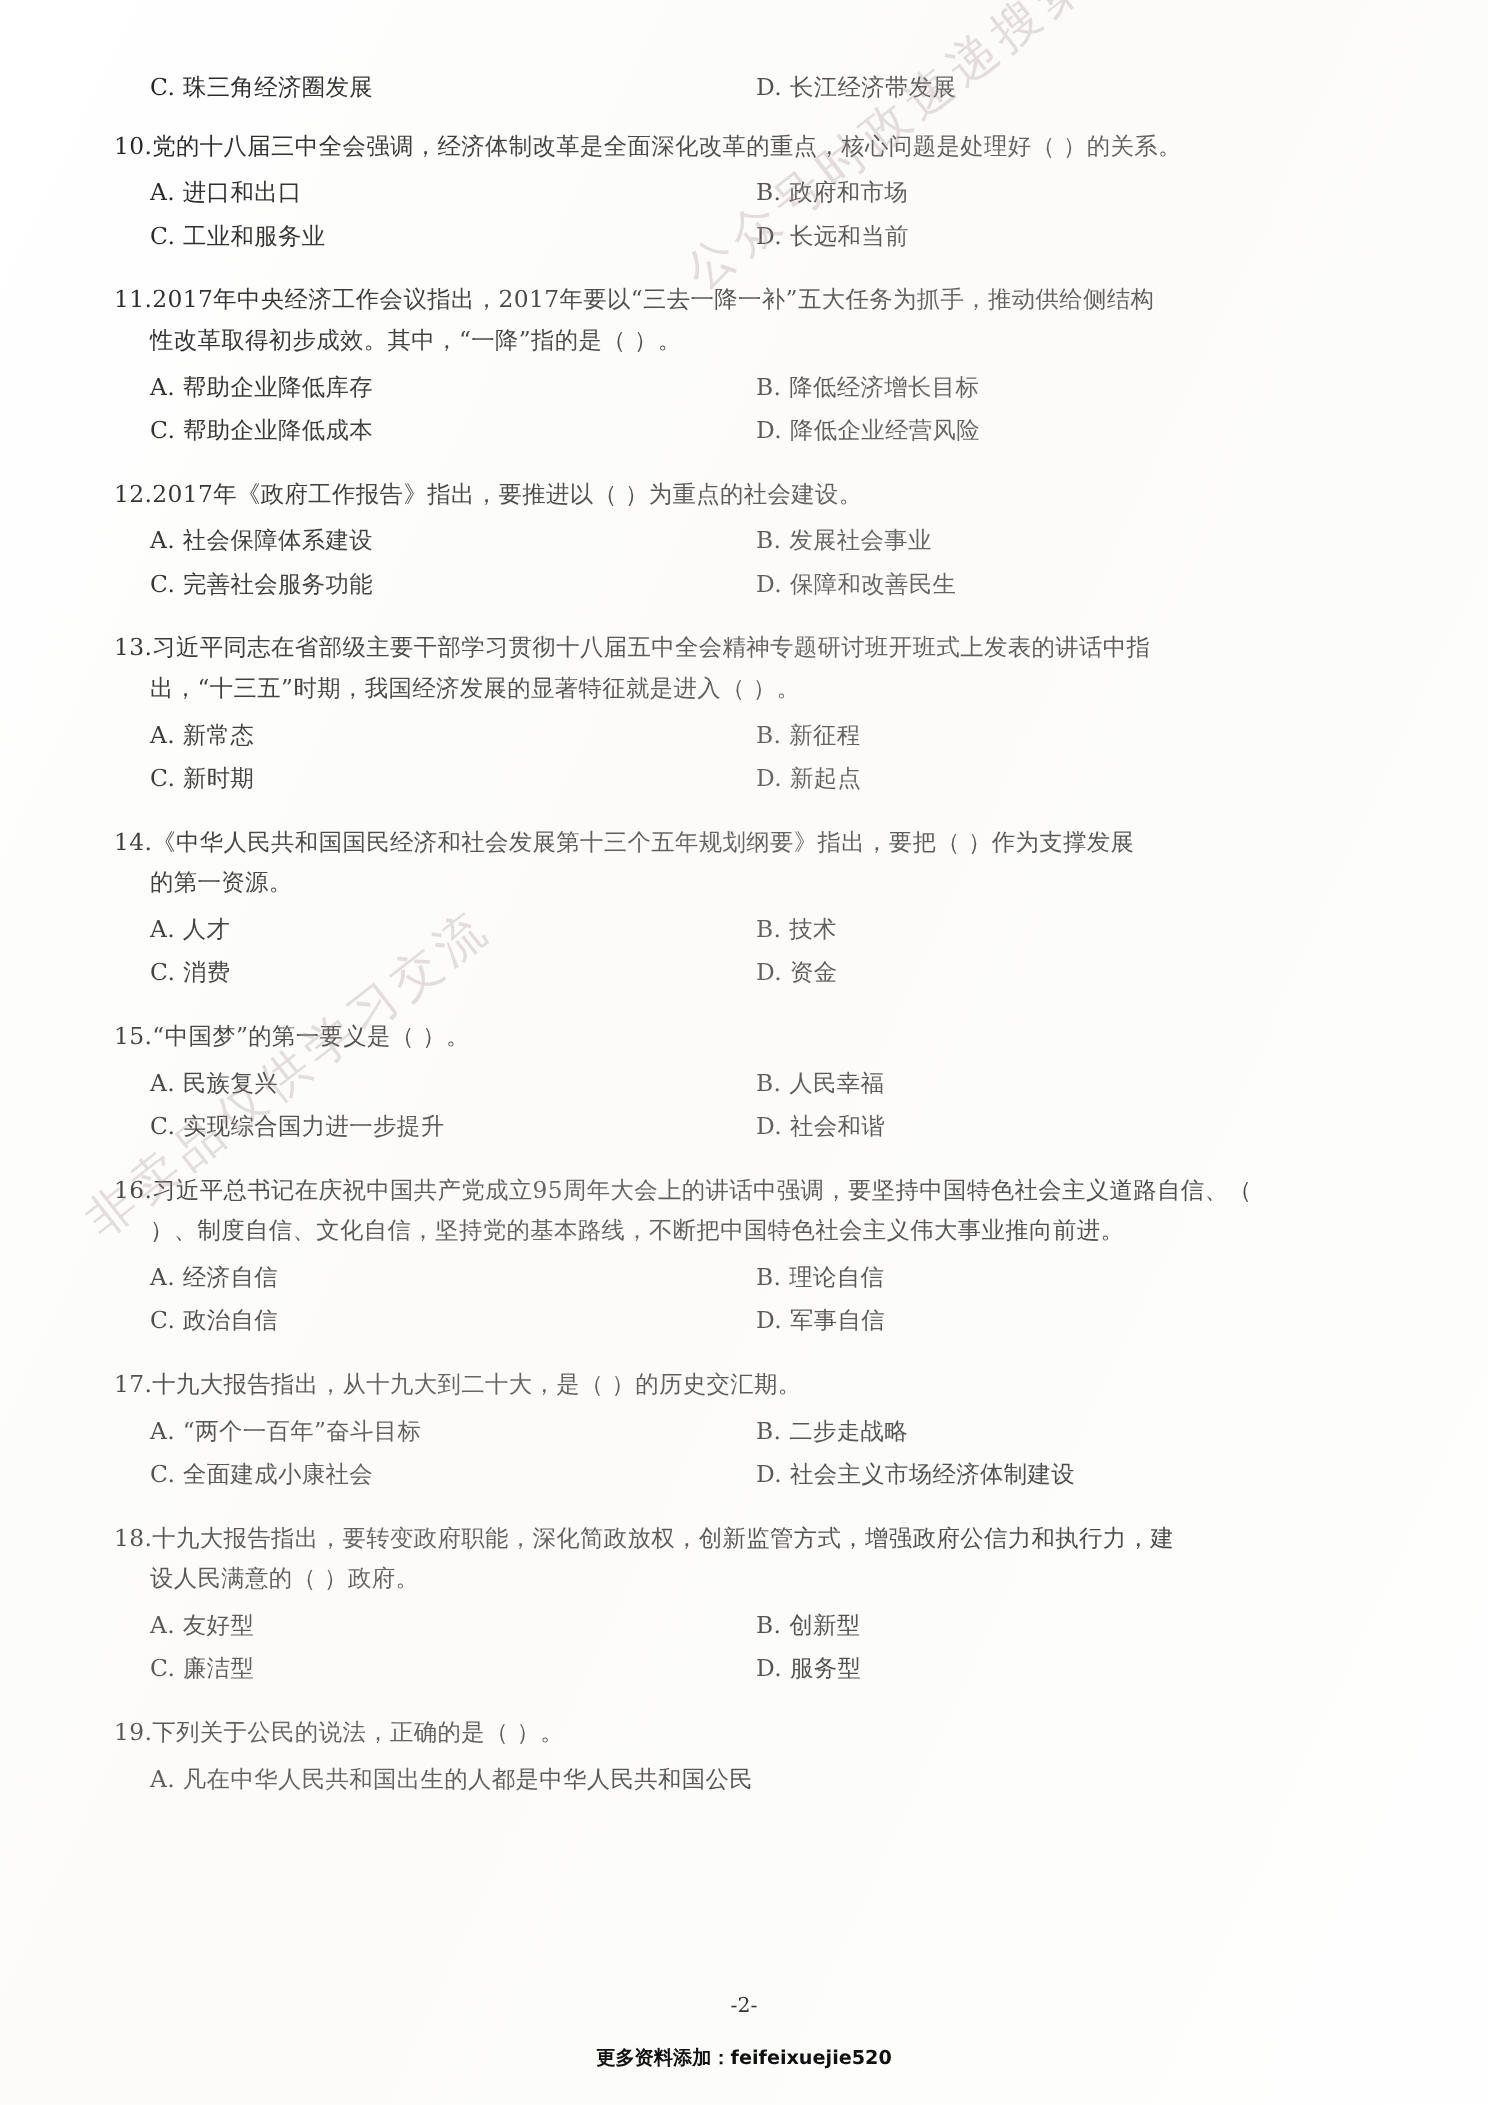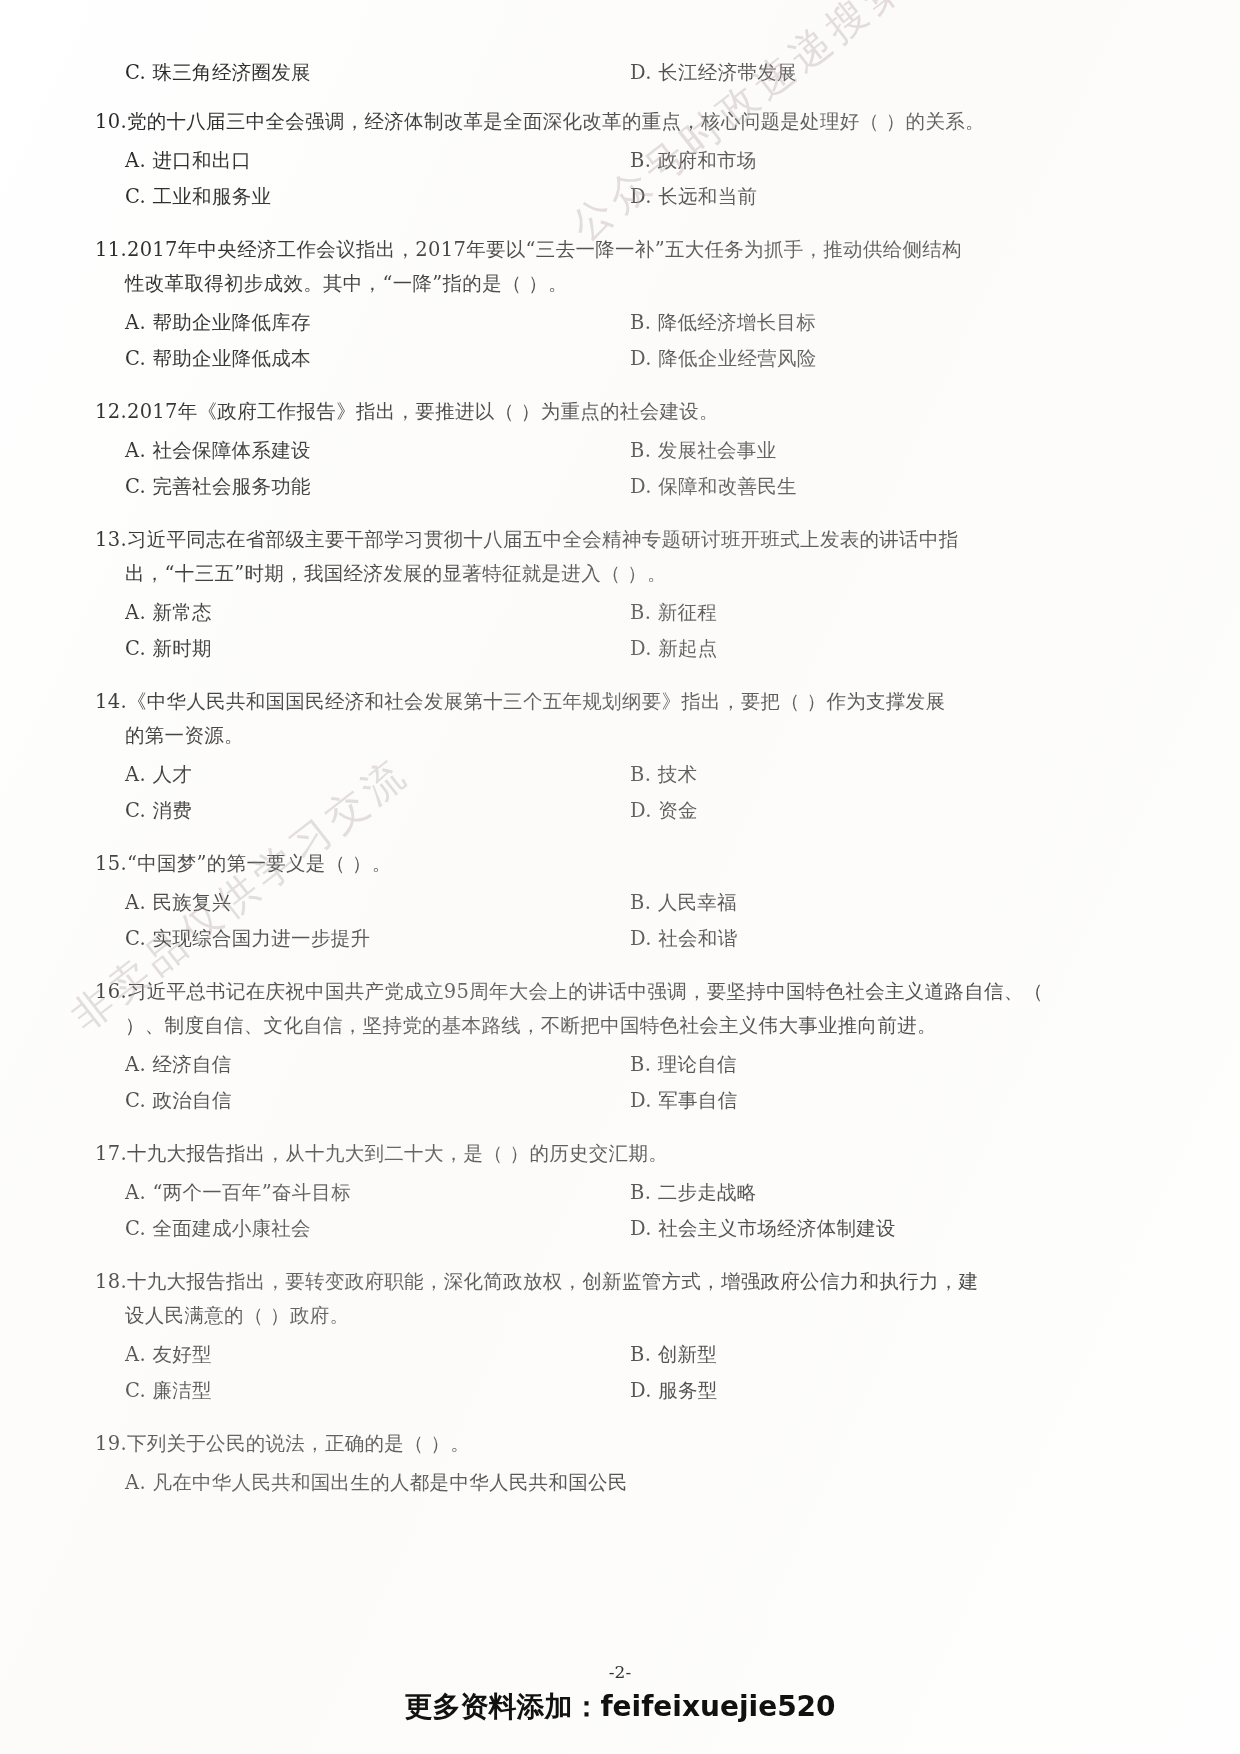--- a/index.html
+++ b/index.html
@@ -99,21 +99,21 @@
     text-align: center;
     font-size: 17px;
     color: #333;
   }
   .footer-note {
     position: absolute;
     bottom: 28px;
     left: 0;
     right: 0;
     text-align: center;
-    font-size: 28px;
+    font-size: 16px;
     font-weight: bold;
     color: #111;
   }
   .footer-note .handle {
     font-family: "DejaVu Sans", "Liberation Sans", sans-serif;
   }
 </style>
 </head>
 <body>
 

